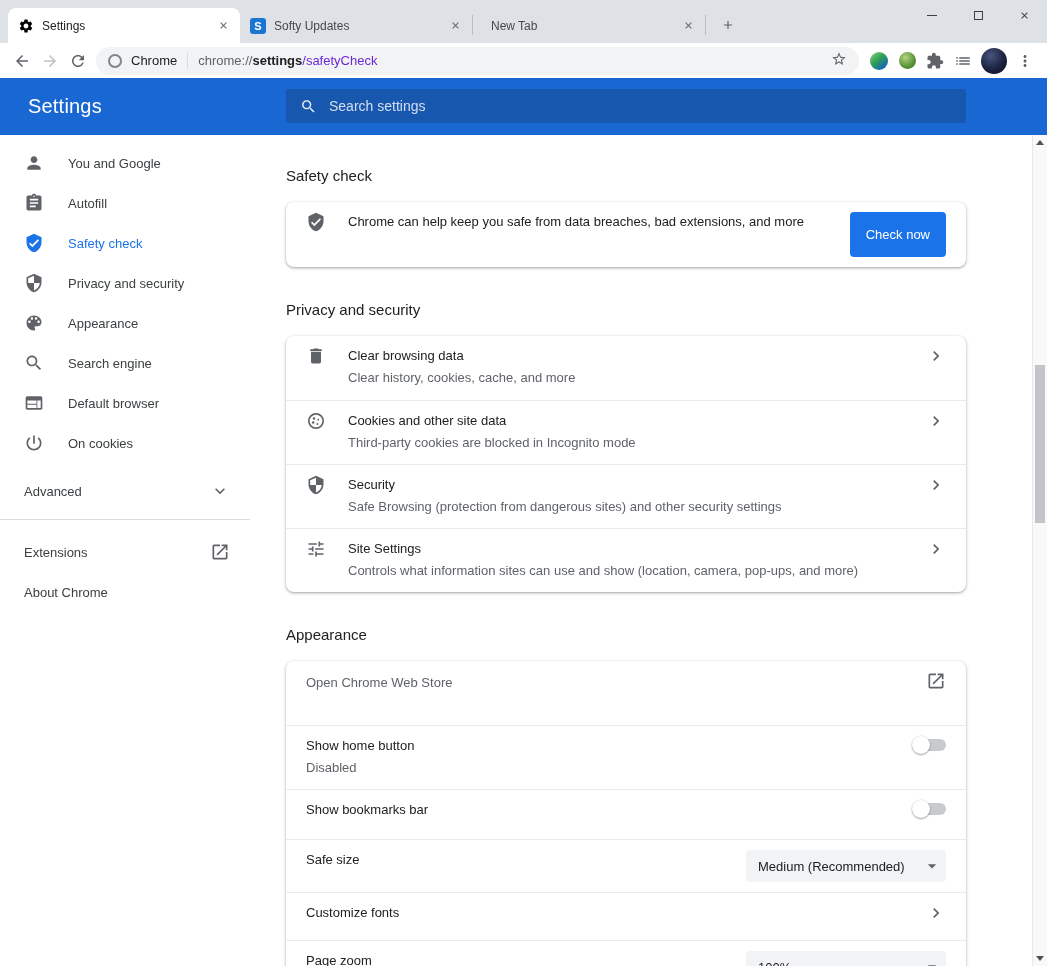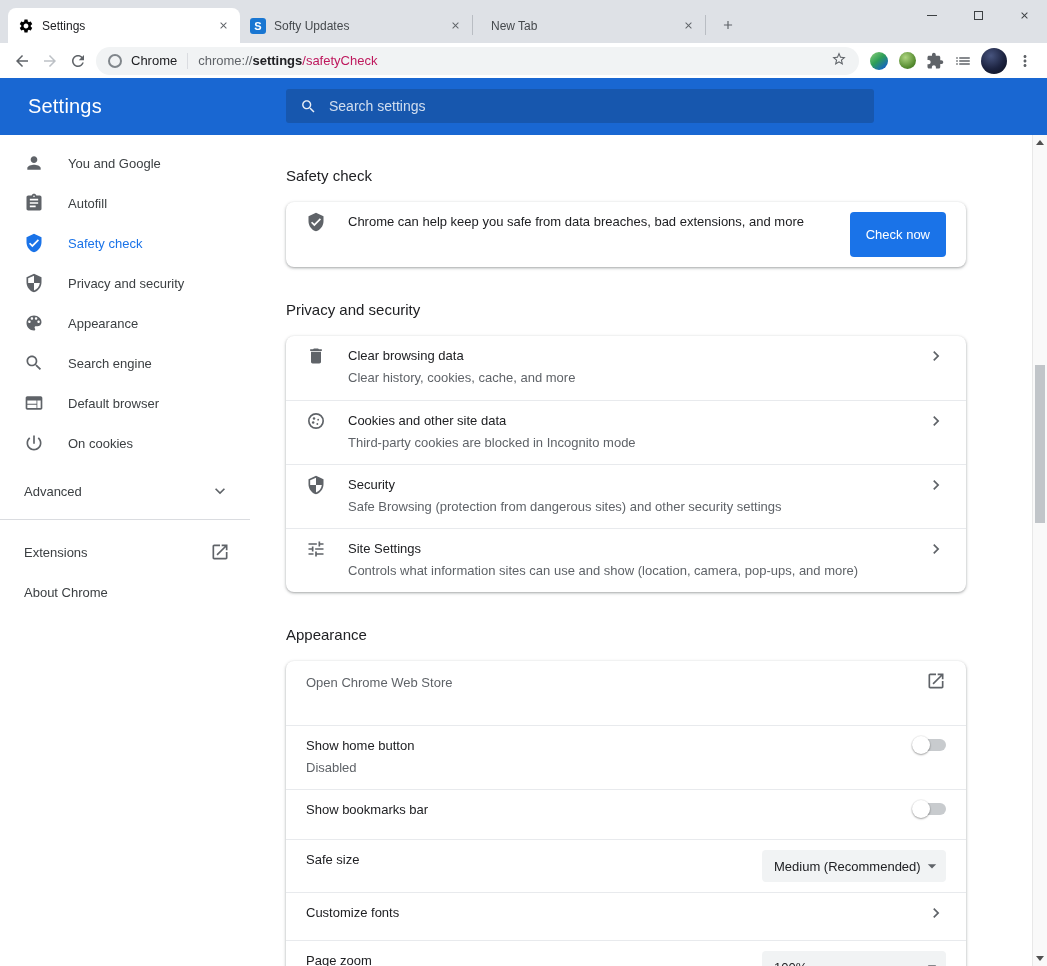--- a/index.html
+++ b/index.html
@@ -32,34 +32,34 @@
   .navbar { height:35px; background:#fff; display:flex; align-items:center; padding:0 8px; }
   .nav-icon { width:28px; height:28px; border-radius:50%; display:flex; align-items:center; justify-content:center; color:#5f6368; flex-shrink:0; }
   .nav-icon.disabled { color:#bdc1c6; }
   .nav-icon svg { width:18px; height:18px; fill:currentColor; }
   .omnibox { flex:1; height:28px; background:#f1f3f4; border-radius:14px; display:flex; align-items:center; padding:0 12px; margin:0 6px 0 4px; font-size:13px; color:#202124; min-width:0; }
   .page-icon { width:14px; height:14px; border:2px solid #80868b; border-radius:50%; flex-shrink:0; }
   .site-label { margin-left:9px; color:#202124; }
   .omni-sep { width:1px; height:16px; background:#dadce0; margin:0 10px; }
   .url-scheme { color:#5f6368; }
   .url-host { color:#202124; font-weight:600; }
-  .url-path { color:#be185d; }
+  .url-path { color:#6d28d9; }
   .omni-star { margin-left:auto; color:#5f6368; }
   .omni-star svg { width:16px; height:16px; fill:currentColor; }
   .ext-icon { width:28px; height:28px; display:flex; align-items:center; justify-content:center; flex-shrink:0; }
   .ext-globe { width:18px; height:18px; border-radius:50%; background:linear-gradient(140deg,#6ec06f 15%,#2e9e57 45%,#1565c0 85%); }
   .ext-leaf { width:17px; height:17px; border-radius:50%; background:radial-gradient(circle at 38% 32%,#aed581,#558b2f 65%,#33691e); }
   .ext-icon svg { width:18px; height:18px; fill:#5f6368; }
   .avatar { width:26px; height:26px; border-radius:50%; flex-shrink:0; margin:0 4px;
     background:radial-gradient(circle at 38% 30%,#47547e 0%,#1c2340 55%,#0a0e1c 100%); }
 
   
   .settings-header { height:57px; background:#1967d2; position:relative; display:flex; align-items:center; }
   .settings-title { color:#fff; font-size:20px; font-weight:400; margin-left:28px; letter-spacing:.2px; }
-  .search-box { position:absolute; left:286px; top:11px; width:588px; height:34px; background:#1757ae; border-radius:3px; display:flex; align-items:center; padding:4px 14px; }
+  .search-box { position:absolute; left:286px; top:11px; width:680px; height:34px; background:#1757ae; border-radius:3px; display:flex; align-items:center; padding:4px 14px; }
   .search-box svg { width:17px; height:17px; fill:rgba(255,255,255,.9); flex-shrink:0; }
   .search-box input { flex:1; margin-left:12px; background:transparent; border:none; outline:none; color:#fff; font-size:14px; font-family:inherit; }
   .search-box input::placeholder { color:rgba(255,255,255,.8); }
 
   
   .content { display:flex; height:831px; position:relative; background:#fff; }
   .sidebar { width:250px; flex-shrink:0; padding-top:8px; }
   .side-item { height:40px; display:flex; align-items:center; padding:0 20px 0 24px;
     font-size:13px; font-weight:500; color:#3c4043; cursor:default;text-align:center; }
   .side-item .lead { width:20px; color:#5f6368; margin-right:24px; }
@@ -83,21 +83,21 @@
   .lead-icon { width:20px; color:#5f6368; margin-right:22px; flex-shrink:0; }
   .row-text { flex:1; min-width:0; padding-right:12px; }
   .row-title { font-size:13px; color:#202124; line-height:20px; }
   .row-sub { font-size:13px; color:#5f6368; line-height:20px; margin-top:2px; }
   .chev { color:#5f6368; flex-shrink:0; }
   .trail-link { color:#5f6368; flex-shrink:0; }
 
   .btn-primary { background:#1a73e8; color:#fff; border:none; border-radius:4px;
     font-size:13px; font-weight:500; font-family:inherit; padding:15px 16px; flex-shrink:0; cursor:pointer; }
 
-  .select { width:184px; height:32px; background:#f1f3f4; border-radius:4px; display:flex; align-items:center;
+  .select { width:200px; height:32px; background:#f1f3f4; border-radius:4px; display:flex; align-items:center;
     justify-content:space-between; padding:0 4px 0 12px; font-size:13px; color:#202124; flex-shrink:0; }
   .select .caret { color:#5f6368; }
   .select .caret svg { width:20px; height:20px; fill:currentColor; display:block; }
 
   .toggle { position:relative; width:34px; height:18px; flex-shrink:0; }
   .toggle-track { position:absolute; left:0; right:0; top:3px; height:12px; border-radius:6px; background:#c8cbce; }
   .toggle-knob { position:absolute; left:0; top:0; width:18px; height:18px; border-radius:50%; background:#fff;
     box-shadow:0 1px 2px rgba(0,0,0,.35), 0 0 0 1px rgba(0,0,0,.04); }
 
   

